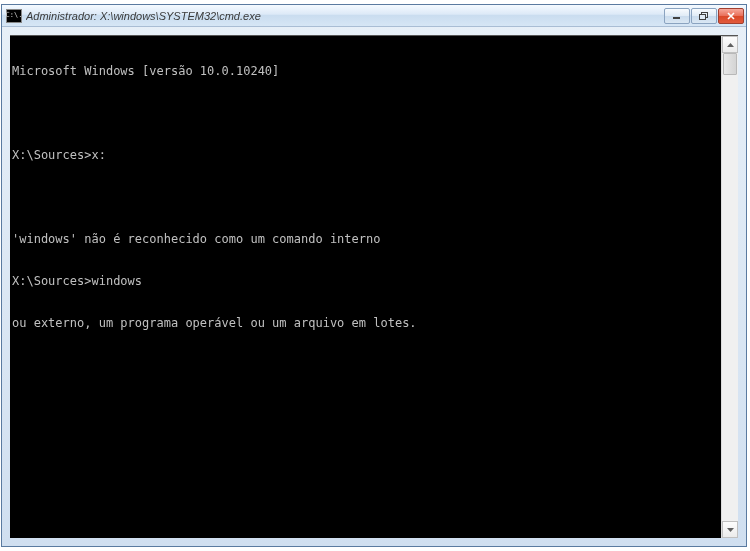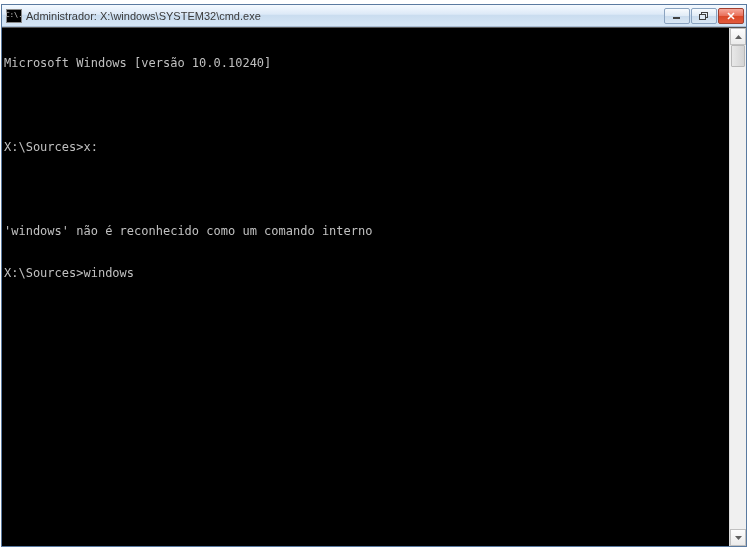--- a/index.html
+++ b/index.html
@@ -44,20 +44,21 @@
       align-items: center;
       justify-content: center;
       color: #ccc;
       font-size: 7px;
       font-family: monospace;
       line-height: 1;
     }
     .titlebar-text {
       flex: 1;
       font-size: 11px;
+      font-style: italic;
       color: #3a3a3a;
       white-space: nowrap;
       overflow: hidden;
     }
     .titlebar-buttons {
       display: flex;
       gap: 0;
     }
     .titlebar-btn {
       width: 26px;
@@ -74,21 +75,21 @@
       background: linear-gradient(to bottom, #f7a89b 0%, #e86f5a 49%, #d94728 50%, #e25a3c 100%);
       border-color: #a04030;
     }
     .titlebar-btn svg {
       display: block;
     }
     .client-area {
       flex: 1;
       display: flex;
       background: #000;
-      margin: 0;
+      margin: 8px;
       position: relative;
       border-top: 1px solid #555;
       overflow: hidden;
     }
     .console {
       flex: 1;
       background: #000;
       color: #c0c0c0;
       font-family: "Lucida Console", Consolas, monospace;
       font-size: 12px;
@@ -168,20 +169,21 @@
     </div>
   </div>
   <div class="client-area">
     <div class="console">
       <span class="line">Microsoft Windows [versão 10.0.10240]</span>
       <span class="line"></span>
       <span class="line">X:\Sources&gt;x:</span>
       <span class="line"></span>
       <span class="line">'windows' não é reconhecido como um comando interno</span>
       <span class="line">X:\Sources&gt;windows</span>
+      <span class="line">ou externo, um programa operável ou um arquivo em lotes.</span>
       <span class="line"></span>
     </div>
     <div class="scrollbar">
       <div class="scrollbar-btn">
         <svg width="7" height="4" viewBox="0 0 7 4">
             <path d="M3.5 0 L7 4 L0 4 Z" fill="#606060"></path>
           </svg>
       </div>
       <div class="scrollbar-track">
         <div class="scrollbar-thumb"></div>

